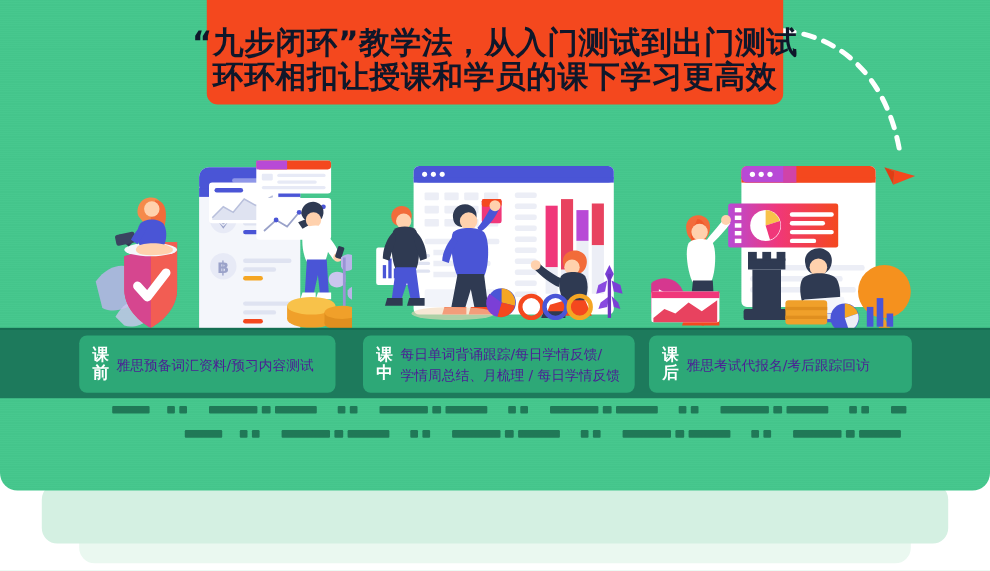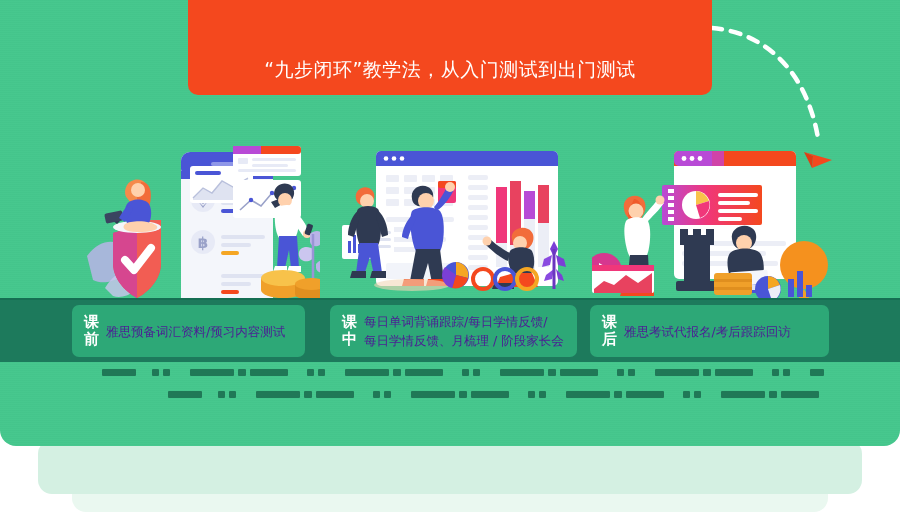--- a/index.html
+++ b/index.html
@@ -30,21 +30,21 @@
   }
 
   
   .title-banner{
     position:absolute;left:188px;top:-34px;width:524px;height:129px;
     background:#f4481e;border-radius:10px;
     display:flex;flex-direction:column;align-items:center;justify-content:flex-end;
     padding-bottom:10px;box-sizing:border-box;z-index:40;
   }
   .title-line{
-    color:#ffffff;font-weight:normal;font-size:19px;line-height:31px;
+    color:#0f172a;font-weight:bold;font-size:28px;line-height:31px;
     letter-spacing:.5px;white-space:nowrap;
   }
 
   
   .arrow-wrap{position:absolute;left:700px;top:10px;width:180px;height:165px;z-index:35;}
 
   
   .illus{position:absolute;z-index:5;}
 
   
@@ -433,21 +433,21 @@
       </div>
     </div>
 
     <div class="info-box box-2" style="top:345px;">
       <div class="stage-tag">
         <span>课</span>
         <span>中</span>
       </div>
       <div class="box-text">
         <span>每日单词背诵跟踪/每日学情反馈/</span>
-        <span>每日学情反馈、月梳理 / 阶段家长会</span>
+        <span>学情周总结、月梳理 / 每日学情反馈</span>
       </div>
     </div>
 
     <div class="info-box box-3" style="top:345px;">
       <div class="stage-tag">
         <span>课</span>
         <span>后</span>
       </div>
       <div class="box-text">
         <span>雅思考试代报名/考后跟踪回访</span>
@@ -459,15 +459,16 @@
   <div class="arrow-wrap">
     <svg width="180" height="165" viewBox="0 0 180 165">
       <path d="M12 18 C62 22 106 58 118 128" stroke="#ffffff" stroke-width="4.5" fill="none" stroke-linecap="round" stroke-dasharray="10 9"></path>
       <path d="M104 142 L132 150 L112 158 L113 146 Z" fill="#f4481e"></path>
       <path d="M104 142 L113 146 L112 158 Z" fill="#e03d14"></path>
     </svg>
   </div>
 
   <div class="title-banner">
     <div class="title-line">“九步闭环”教学法，从入门测试到出门测试</div>
+    <div class="title-line">环环相扣让授课和学员的课下学习更高效</div>
   </div>
 
 </div>
 
 </body></html>

